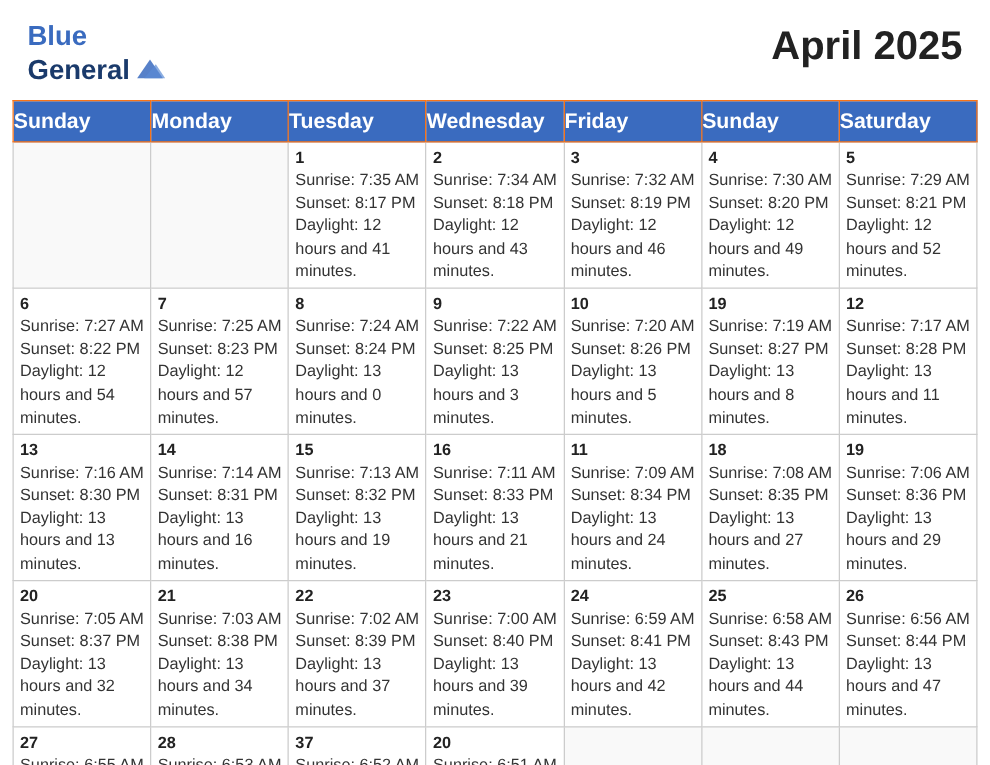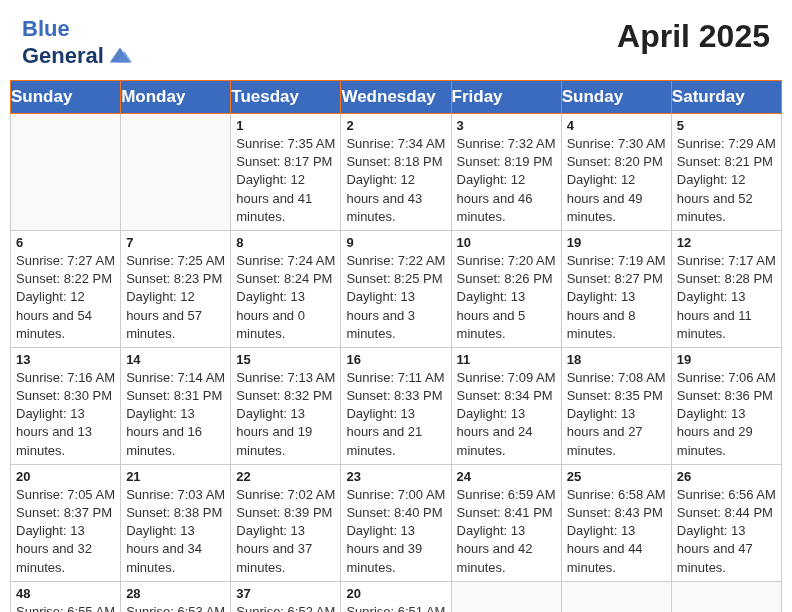--- a/index.html
+++ b/index.html
@@ -225,21 +225,21 @@
           <span class="day-num">25</span>
           <div class="day-info">Sunrise: 6:58 AM<br>Sunset: 8:43 PM<br>Daylight: 13 hours and 44 minutes.</div>
         </td>
         <td>
           <span class="day-num">26</span>
           <div class="day-info">Sunrise: 6:56 AM<br>Sunset: 8:44 PM<br>Daylight: 13 hours and 47 minutes.</div>
         </td>
       </tr>
       <tr>
         <td>
-          <span class="day-num">48</span>
+          <span class="day-num">27</span>
           <div class="day-info">Sunrise: 6:55 AM<br>Sunset: 8:45 PM<br>Daylight: 13 hours and 49 minutes.</div>
         </td>
         <td>
           <span class="day-num">28</span>
           <div class="day-info">Sunrise: 6:53 AM<br>Sunset: 8:46 PM<br>Daylight: 13 hours and 52 minutes.</div>
         </td>
         <td>
           <span class="day-num">37</span>
           <div class="day-info">Sunrise: 6:52 AM<br>Sunset: 8:47 PM<br>Daylight: 13 hours and 54 minutes.</div>
         </td>

